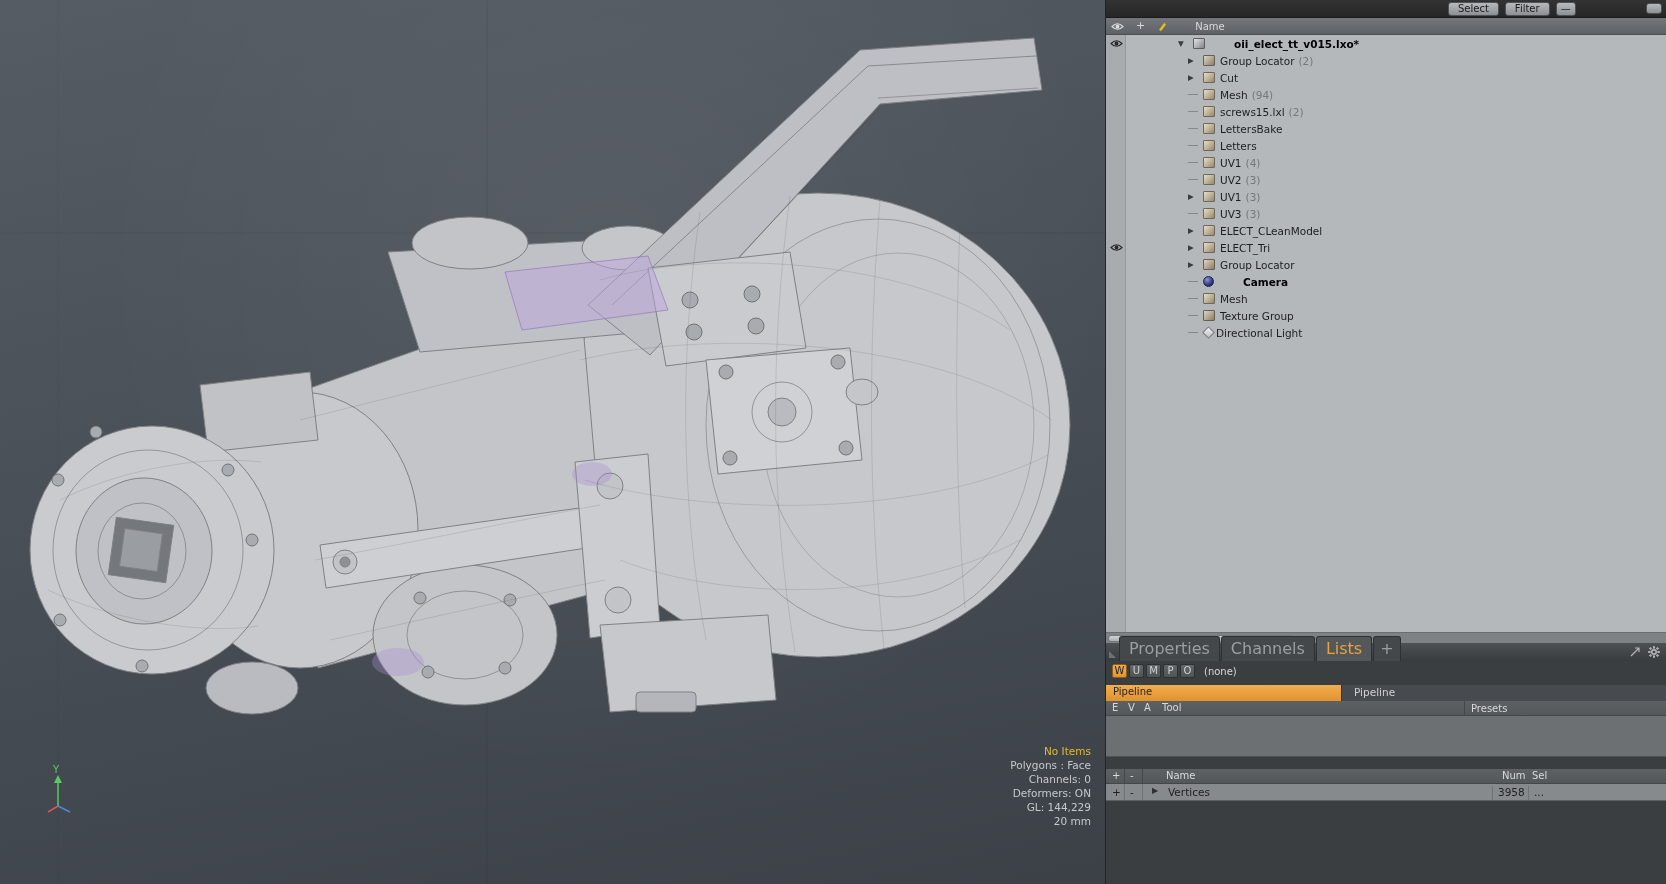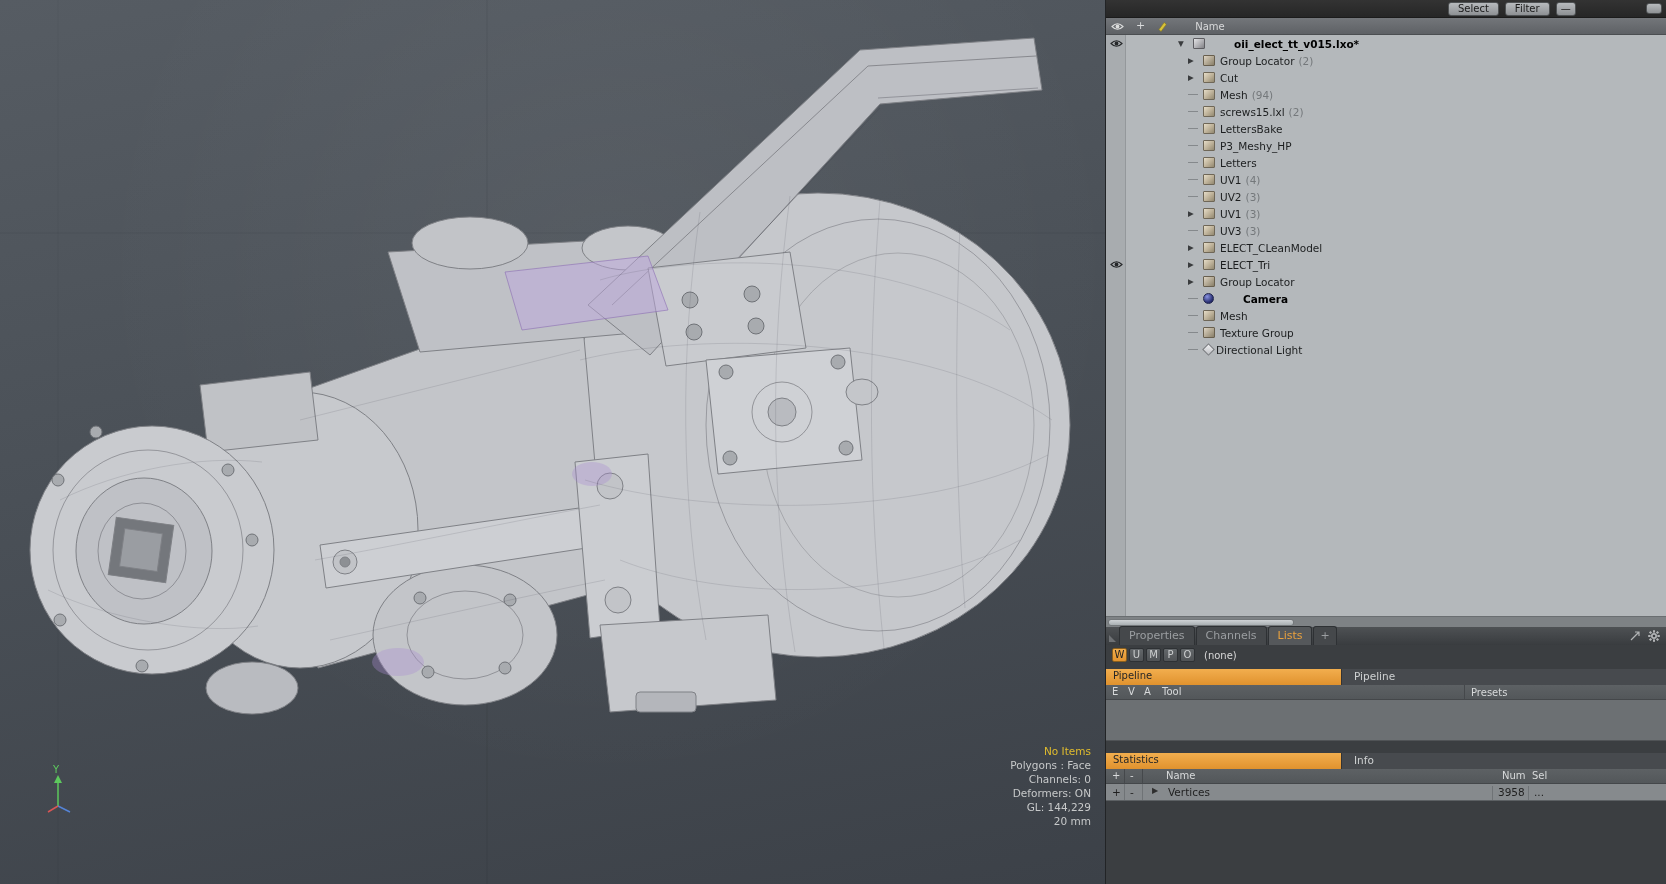--- a/index.html
+++ b/index.html
@@ -82,21 +82,21 @@
     transform:rotate(45deg); }
 
   
   .il-scroll { height:11px; flex:none; background:#7e8285; border-top:1px solid #6a6e71;
     display:flex; align-items:center; padding:1px 2px; }
   .thumb { width:186px; height:7px; background:linear-gradient(#ced2d5,#a9afb2);
     border:1px solid #74787b; border-radius:3px; }
 
   
   .tab-bar { height:18px; flex:none; background:linear-gradient(#4e5154,#393c3f);
-    display:flex; align-items:flex-end; color:#9b9ea1; font-size:11px; }
+    display:flex; align-items:flex-end; color:#9b9ea1; font-size:16px; }
   .grip { width:13px; height:100%; position:relative; flex:none; }
   .grip::before { content:""; position:absolute; left:3px; bottom:3px;
     border-left:7px solid #6e7174; border-top:7px solid transparent; }
   .tab { padding:2px 9px 3px; margin-right:1px; background:#45484b;
     border:1px solid #2e3134; border-bottom:none; border-radius:3px 3px 0 0; }
   .tab.active { background:#55585b; color:var(--accent-orange,#e9a13e); }
   .tab-plus { padding:2px 6px 3px; }
   .tb-right { margin-left:auto; display:flex; align-items:center; gap:7px;
     padding-right:6px; align-self:center; }
 
@@ -363,29 +363,20 @@
     <div class="gutter"></div>
     <div class="row-inner">
       <span class="expander dash"></span>
       <span class="item-icon icon-mesh"></span>
       <span class="label">LettersBake</span>
       <span class="suffix"></span>
     </div>
   </div>
 
 
-  <div class="tree-row indent-1">
-    <div class="gutter"></div>
-    <div class="row-inner">
-      <span class="expander dash"></span>
-      <span class="item-icon icon-mesh"></span>
-      <span class="label">P3_Meshy_HP</span>
-      <span class="suffix"></span>
-    </div>
-  </div>
 
 
   <div class="tree-row indent-1">
     <div class="gutter"></div>
     <div class="row-inner">
       <span class="expander dash"></span>
       <span class="item-icon icon-mesh"></span>
       <span class="label">Letters</span>
       <span class="suffix"></span>
     </div>
@@ -560,24 +551,20 @@
       <span class="c-e">E</span>
       <span class="c-v">V</span>
       <span class="c-a">A</span>
       <span class="c-tool">Tool</span>
       <span class="c-preset">Presets</span>
     </div>
     <div class="pipeline-body"></div>
 
     <div class="gap12"></div>
 
-    <div class="sec-header">
-      <span class="sec-title">Statistics</span>
-      <span class="sec-side">Info</span>
-    </div>
     <div class="cols stats-cols">
       <span class="c-plus">+</span>
       <span class="c-minus">-</span>
       <span class="c-name">Name</span>
       <span class="c-num">Num</span>
       <span class="c-sel">Sel</span>
     </div>
     <div class="stats-row">
       <span class="sr-plus">+</span>
       <span class="sr-minus">-</span>

